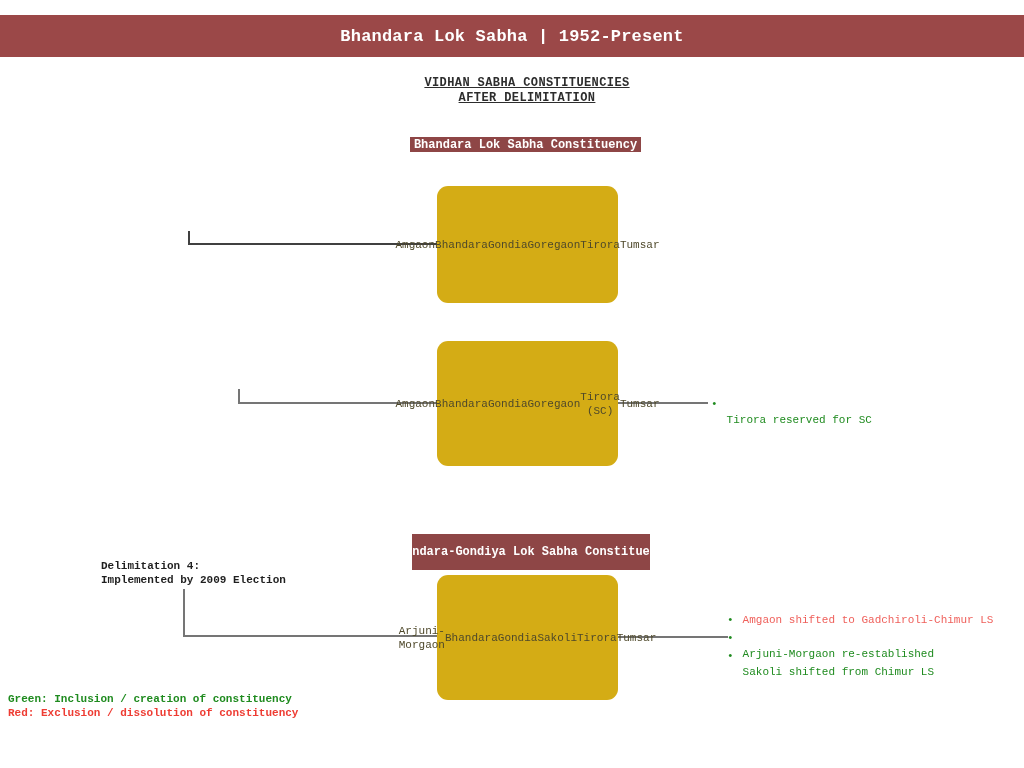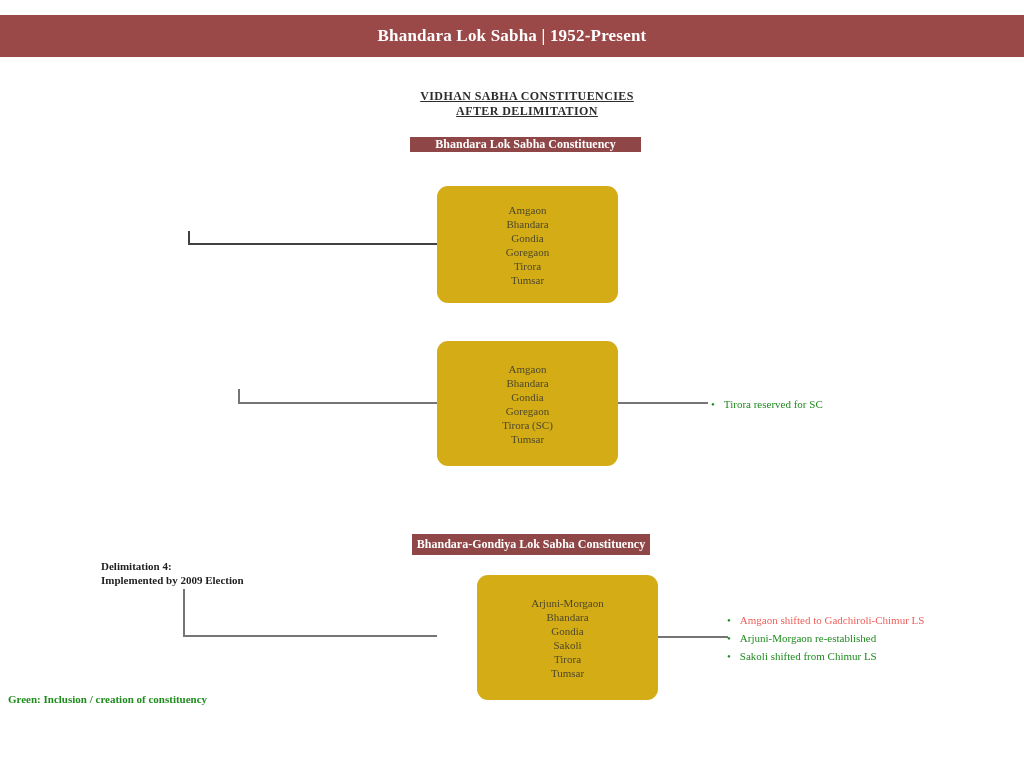--- a/index.html
+++ b/index.html
@@ -2,59 +2,59 @@
 <html><head>
 <meta charset="utf-8">
 <style>
   html, body { margin: 0; padding: 0; background: #ffffff; }
   .canvas {
     position: relative;
     width: 1024px;
     height: 768px;
     background: #ffffff;
     overflow: hidden;
-    font-family: Liberation Serif, serif;
+    font-family: Liberation Mono, monospace;
   }
   .abs { position: absolute; }
 
   .header-bar {
     left: 0; top: 15px; width: 1024px; height: 42px;
     background: #9b4848;
     display: flex; align-items: center; justify-content: center;
   }
   .header-title {
     color: #ffffff; font-size: 17px; font-weight: bold; letter-spacing: 0.2px;
   }
 
   .page-title {
     left: 327px; top: 76px; width: 400px;
     text-align: center; color: #2d2d2d;
-    font-size: 12px; font-weight: bold; line-height: 15px; letter-spacing: 0.4px; margin-top: 13px;
+    font-size: 12px; font-weight: bold; line-height: 15px; letter-spacing: 0.4px;
   }
   .page-title .tline { text-decoration: underline; }
 
   .const-label {
     background: #8e4646; color: #ffffff;
     font-size: 12px; font-weight: bold;
     display: flex; align-items: center; justify-content: center;
     white-space: nowrap;
   }
   .const-label-1 { left: 410px; top: 137px; width: 231px; height: 15px; }
-  .const-label-2 { left: 412px; top: 534px; width: 238px; height: 21px; }
+  .const-label-2 { left: 412px; top: 534px; width: 238px; height: 36px; }
 
   .ybox {
     left: 437px; width: 181px;
     background: #d4ac15; border-radius: 11px;
     color: #4e482a; font-size: 11px; line-height: 14px;
-    display: flex; flex-direction: column; align-items: center; justify-content: center;
+    display: flex; flex-direction: row; align-items: center; justify-content: center;
     text-align: center;
   }
   .ybox-1 { top: 186px; height: 117px; }
   .ybox-2 { top: 341px; height: 125px; }
-  .ybox-3 { top: 575px; height: 125px; margin-left: 40px; }
+  .ybox-3 { top: 575px; height: 125px; }
 
   .delim-label {
     color: #1f1f1f; font-size: 11px; font-weight: bold; line-height: 14px;
     white-space: nowrap;
   }
   .delim-label-2 { left: 108px; top: 205px; }
   .delim-label-3 { left: 101px; top: 344px; }
   .delim-label-4 { left: 101px; top: 559px; }
 
   .hline { height: 1.5px; }
@@ -69,21 +69,21 @@
   .conn3-right { left: 618px; top: 402px; width: 90px; }
   .conn4-v { left: 183px; top: 589px; height: 47px; }
   .conn4-h { left: 183px; top: 635px; width: 254px; }
   .conn4-right { left: 618px; top: 636px; width: 110px; }
 
   .note-row {
     display: flex; align-items: flex-start; white-space: nowrap;
     font-size: 11px; line-height: 14px;
   }
   .note-bullet { color: #1f8b1f; margin-right: 9px; font-size: 11px; }
-  .note-green { color: #1f8b1f; }
+  .note-green { color: #1f8b1f; margin-top: 16px; }
   .note-red { color: #ef5f5a; }
   .note-t3 { left: 711px; top: 397px; }
   .note-t4a { left: 727px; top: 613px; }
   .note-t4b { left: 727px; top: 631px; }
   .note-t4c { left: 727px; top: 649px; }
 
   .legend {
     left: 8px; top: 692px;
     font-size: 11px; font-weight: bold; line-height: 14px; white-space: nowrap;
   }
@@ -170,15 +170,16 @@
     <span class="note-bullet">•</span>
     <span class="note-green">Arjuni-Morgaon re-established</span>
   </div>
   <div class="abs note-row note-t4c">
     <span class="note-bullet">•</span>
     <span class="note-green">Sakoli shifted from Chimur LS</span>
   </div>
 
   <div class="abs legend">
     <div class="legend-green">Green: Inclusion / creation of constituency</div>
+    <div class="legend-red">Red: Exclusion / dissolution of constituency</div>
   </div>
 
 </div>
 
 </body></html>

